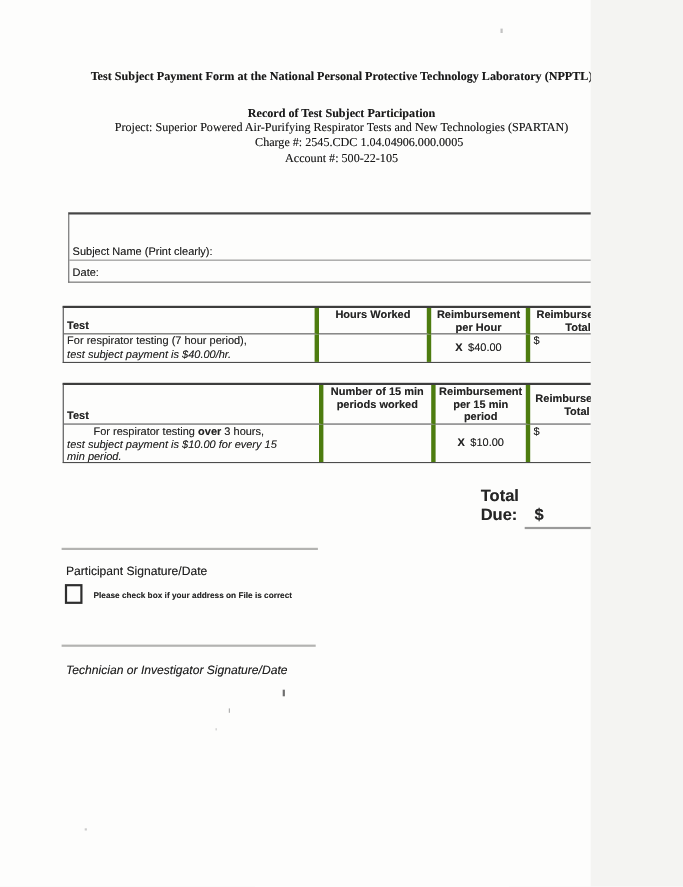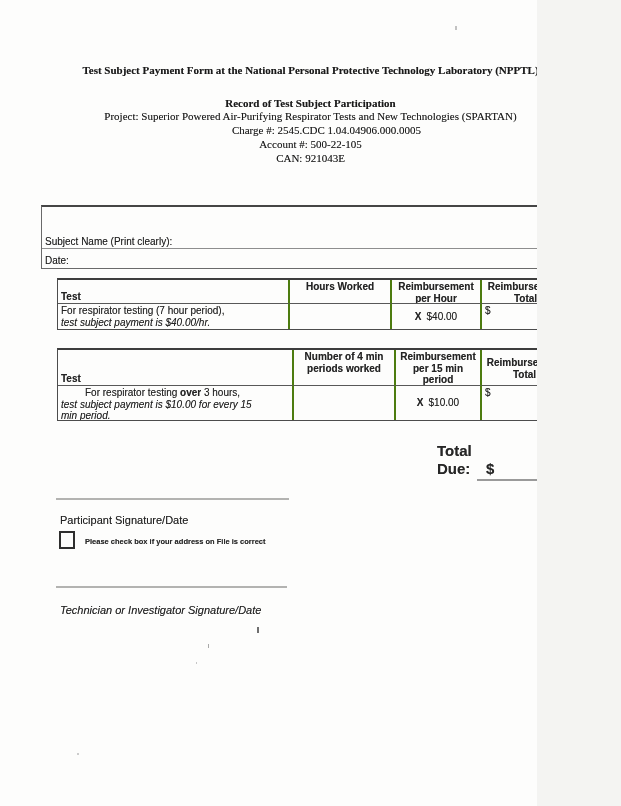--- a/index.html
+++ b/index.html
@@ -23,23 +23,23 @@
   .hdr.b{font-weight:bold;}
   .t-title{top:64px;}
   .t-sub{top:97px;}
   .t-project{top:110px;}
   .t-charge{top:124px;margin-left:16px;}
   .t-account{top:138px;}
   .t-can{top:152px;}
 
   
   .subject-box{
-    position:absolute;left:41px;top:193px;width:512px;height:64px;
+    position:absolute;left:62px;top:193px;width:512px;height:64px;
     border:1px solid #6a6a6a;border-top:2px solid #454545;
-    box-sizing:border-box;background:transparent;margin-top:12px;
+    box-sizing:border-box;background:transparent;
   }
   .sb-row1{
     height:42px;border-bottom:1px solid #8e8e8e;
     display:flex;align-items:flex-end;box-sizing:border-box;
   }
   .sb-row2{
     height:20px;display:flex;align-items:center;padding-top:3px;box-sizing:border-box;
   }
   .sb-lbl{font-size:10px;line-height:12px;padding-left:3px;white-space:nowrap;}
   .sb-fill{flex:1;height:100%;}
@@ -48,21 +48,21 @@
   .tbl{
     position:absolute;left:57px;
     display:grid;box-sizing:border-box;
     border:1px solid #4c4c4c;border-top:2px solid #3d3d3d;
     font-size:10px;line-height:11.5px;color:#242424;
     background:transparent;
   }
   .tbl1{top:278px;width:513px;grid-template-columns:232px 102px 90px 87px;grid-template-rows:24px 25px;}
   .tbl2{top:348px;width:513px;grid-template-columns:236px 102px 86px 85px;grid-template-rows:36px 34px;}
   .cell{
-    border-right:2px solid #4d7c0f;border-bottom:1px solid #585858;
+    border-right:4px solid #4d7c0f;border-bottom:1px solid #585858;
     box-sizing:border-box;padding:1px 3px;overflow:hidden;
   }
   .cell.lastcol{border-right:none;}
   .cell.lastrow{border-bottom:none;}
   .cell.head{font-weight:bold;}
   .cell.bl{display:flex;align-items:flex-end;}      
   .cell.ctr{text-align:center;}
   .pre{white-space:pre-line;}
   .cell.mid{display:flex;align-items:center;justify-content:center;}
   .it{font-style:italic;}
@@ -113,21 +113,20 @@
 </head>
 <body>
 
 <div class="page scan">
 
   <div class="hdr b t-title">Test Subject Payment Form at the National Personal Protective Technology Laboratory (NPPTL)</div>
   <div class="hdr t-project">Project: Superior Powered Air-Purifying Respirator Tests and New Technologies (SPARTAN)</div>
   <div class="hdr b t-sub">Record of Test Subject Participation</div>
   <div class="hdr t-charge">Charge #: 2545.CDC 1.04.04906.000.0005</div>
   <div class="hdr t-account">Account #: 500-22-105</div>
-  <div class="hdr t-can">CAN: 921043E</div>
 
   <div class="subject-box">
     <div class="sb-row1">
       <span class="sb-lbl">Subject Name (Print clearly):</span>
       <span class="sb-fill"></span>
     </div>
     <div class="sb-row2">
       <span class="sb-lbl">Date:</span>
       <span class="sb-fill"></span>
     </div>
@@ -150,21 +149,21 @@
       <span class="rx">X</span>
         <span>$40.00</span>
     </div>
     <div class="cell lastrow lastcol">
       <span>$</span>
     </div>
   </div>
 
   <div class="tbl tbl2">
     <div class="cell head bl">Test</div>
-    <div class="cell head ctr pre">Number of 4 min
+    <div class="cell head ctr pre">Number of 15 min
 periods worked</div>
     <div class="cell head ctr pre">Reimbursement
 per 15 min
 period</div>
     <div class="cell head ctr pre lastcol" style="padding-top:7px;">Reimbursement
 Total</div>
 
     <div class="cell lastrow">
       <div class="indent"><span>For respirator testing </span><b>over</b><span> 3 hours,</span></div>
       <div class="it">test subject payment is $10.00 for every 15</div>

